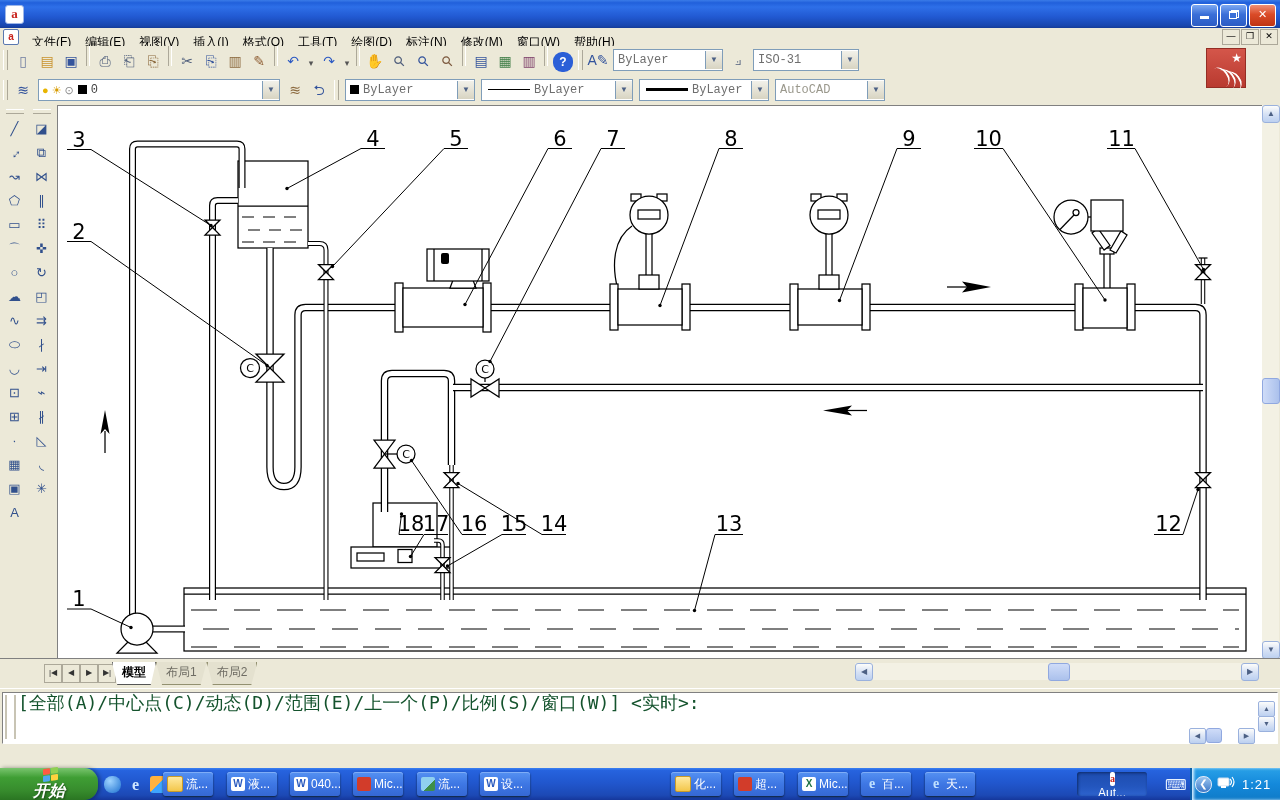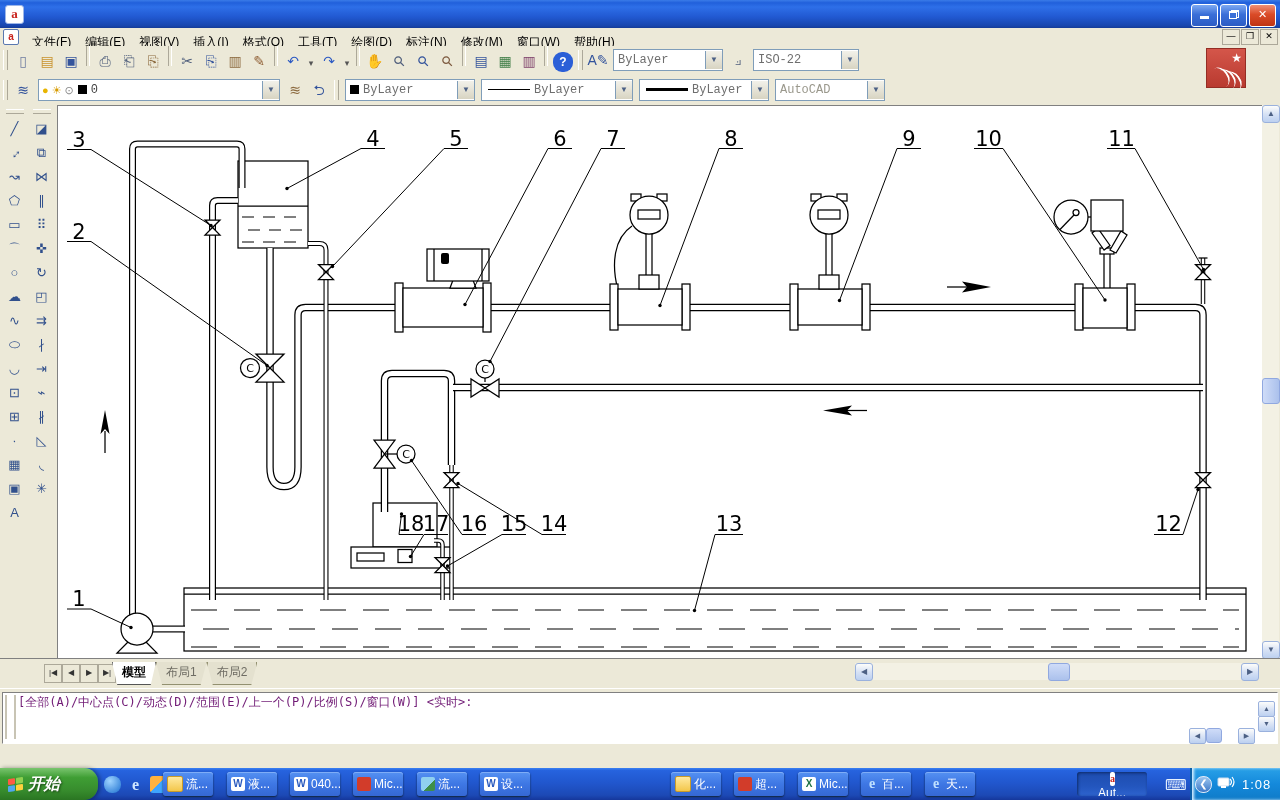--- a/index.html
+++ b/index.html
@@ -68,34 +68,34 @@
   .tabnav{position:absolute;left:44px;top:5px;display:flex;}
   .tnb{width:16px;height:17px;border:1px solid #aca899;background:#ECE9D8;font-size:8px;line-height:16px;text-align:center;color:#333;}
   .tabs{position:absolute;left:112px;top:3px;display:flex;font-size:12px;text-align:right;}
   .tab{padding:2px 9px 3px 9px;color:#6f6d64;border:1px solid #929070;border-top:none;background:#e4e1cf;
        clip-path:polygon(0 0,100% 0,88% 100%,12% 100%);}
   .tab.active{background:#fff;color:#000;font-weight:bold;border-color:#555;}
   
   .cmd{position:absolute;left:0;top:688px;width:1280px;height:56px;background:#ECE9D8;border-top:1px solid #fff;}
   .cmd-box{position:absolute;left:2px;top:3px;width:1274px;height:50px;background:#fff;border:1px solid #808080;border-bottom-color:#fff;border-right-color:#fff;}
   .cmd-gutter{position:absolute;left:2px;top:2px;width:7px;height:44px;border-left:2px solid #c8c4b4;border-right:2px solid #c8c4b4;}
-  .cmd-text{position:absolute;left:15px;top:2px;font-family:"DejaVu Sans Mono",monospace;font-size:12px;color:#701a75;line-height:15px;white-space:pre;}
+  .cmd-text{position:absolute;left:15px;top:2px;font-family:"DejaVu Sans Mono",monospace;font-size:18px;color:#14532d;line-height:15px;white-space:pre;}
   .cmd-input{position:absolute;left:15px;top:33px;font-family:"DejaVu Sans Mono",monospace;font-size:13px;height:14px;width:1160px;}
   .cmd-vsb{position:absolute;right:3px;top:8px;width:16px;}
   .cmd-hsb{position:absolute;right:22px;bottom:2px;height:13px;width:66px;}
   .csb{position:absolute;width:15px;height:14px;background:linear-gradient(180deg,#fdfdfb,#d7e2f5 55%,#bcd0f0);border:1px solid #9ab1dd;border-radius:2px;color:#4D6185;font-size:7px;line-height:13px;text-align:center;}
   
   .statusbar{position:absolute;left:0;top:744px;width:1280px;height:24px;background:#ECE9D8;border-top:1px solid #808080;box-shadow:inset 0 1px 0 #fff;}
   .status-text{position:absolute;left:6px;top:5px;font-size:12.5px;color:#111;}
   
   .taskbar{position:absolute;left:0;top:768px;width:1280px;height:32px;
     background:linear-gradient(180deg,#3A81F3 0%,#2663DE 8%,#2157CE 45%,#1C49B5 85%,#15379B 100%);}
   .startbtn{position:absolute;left:0;top:0;height:32px;width:98px;border-radius:0 14px 14px 0;
     background:linear-gradient(180deg,#7AC56F 0%,#3F9E34 30%,#378C2D 70%,#2A7522 100%);
-    box-shadow:2px 0 4px rgba(0,0,0,.4);display:flex;align-items:center;color:#fff;font-size:16px;font-weight:bold;font-style:italic;text-shadow:1px 1px 2px #1c4a17;}
+    box-shadow:2px 0 4px rgba(0,0,0,.4);display:flex;align-items:center;color:#fff;font-size:16px;font-weight:bold;font-style:italic;text-shadow:1px 1px 2px #1c4a17;flex-direction:column;}
   .flag{display:inline-grid;grid-template-columns:7px 7px;grid-gap:1px;margin:0 5px 0 8px;transform:skewY(-8deg);}
   .flag i{width:7px;height:6px;border-radius:1px;}
   .f1{background:#ff5a44;} .f2{background:#8fd051;} .f3{background:#4fa7f0;} .f4{background:#ffd23e;}
   .quick{position:absolute;left:104px;top:4px;display:flex;align-items:center;gap:6px;height:24px;}
   .qicon{width:17px;height:17px;border-radius:8px;font-size:13px;font-weight:bold;text-align:center;line-height:17px;color:#fff;}
   .q1{background:radial-gradient(circle at 35% 30%,#9fd4ff,#1b6fd0);}
   .q2{background:transparent;color:#cfe6ff;font-family:"Liberation Serif",serif;font-size:16px;}
   .q3{background:linear-gradient(135deg,#ffb23e 50%,#3ea5ff 50%);border-radius:3px;}
   .chev{color:#fff;font-size:11px;}
   .taskbtn{position:absolute;top:4px;height:24px;width:50px;border-radius:3px;
@@ -175,21 +175,21 @@
     <span class="vgrip"></span>
     <span><span class="tbtn" style="color: rgb(111, 125, 160);">▯</span><span class="tbtn" style="color: rgb(200, 146, 43);">▤</span><span class="tbtn" style="color: rgb(52, 84, 156);">▣</span><span class="tsep"></span><span class="tbtn" style="color: rgb(81, 96, 125);">⎙</span><span class="tbtn" style="color: rgb(81, 96, 125);">⎗</span><span class="tbtn" style="color: rgb(140, 106, 63);">⎘</span><span class="tsep"></span><span class="tbtn" style="color: rgb(81, 96, 125);">✂</span><span class="tbtn" style="color: rgb(52, 84, 156);">⎘</span><span class="tbtn" style="color: rgb(140, 106, 63);">▥</span><span class="tbtn" style="color: rgb(140, 90, 47);">✎</span><span class="tsep"></span><span class="tbtn" style="color: rgb(43, 89, 195);">↶</span><span class="tbtn narrow" style="color: rgb(85, 85, 85);">▾</span><span class="tbtn" style="color: rgb(43, 89, 195);">↷</span><span class="tbtn narrow" style="color: rgb(85, 85, 85);">▾</span><span class="tsep"></span><span class="tbtn" style="color: rgb(184, 135, 74);">✋</span><span class="tbtn rot45" style="color: rgb(81, 96, 125);">⚲</span><span class="tbtn rot45" style="color: rgb(52, 84, 156);">⚲</span><span class="tbtn rot45" style="color: rgb(125, 90, 63);">⚲</span><span class="tsep"></span><span class="tbtn" style="color: rgb(52, 84, 156);">▤</span><span class="tbtn" style="color: rgb(63, 125, 70);">▦</span><span class="tbtn" style="color: rgb(125, 63, 106);">▥</span><span class="tsep"></span><span class="tbtn bgicon" style="color: rgb(255, 255, 255); background: rgb(43, 95, 215);">?</span></span>
     <span class="vgrip"></span>
     <span class="tbtn" style="color:#34549c;">A✎</span>
     <span class="combo" style="width:108px;">
       <span class="combo-val">ByLayer</span>
       <span class="combo-btn"></span>
     </span>
     <span class="tbtn" style="color:#51607d;">⟓</span>
     <span class="combo" style="width:104px;">
-      <span class="combo-val">ISO-22</span>
+      <span class="combo-val">ISO-31</span>
       <span class="combo-btn"></span>
     </span>
   </div>
 
   <div class="toolbar2">
     <span class="vgrip"></span>
     <span class="tbtn" style="color:#34549c;">≋</span>
     <span class="combo" style="width:240px;">
       <span class="mini" style="color:#e8b400;">●</span>
       <span class="mini" style="color:#d79b00;">☀</span>
@@ -612,17 +612,17 @@
       </div>
 
     <span class="kbd">⌨</span>
     <div class="tray">
       <span class="tray-chev">❮</span>
       <svg width="20" height="18" style="margin-left:4px;">
         <rect x="2" y="3" width="11" height="8" fill="#fff" stroke="#cde" rx="1"></rect>
         <rect x="5" y="11" width="5" height="2" fill="#fff"></rect>
         <path d="M14,4 q3,3 0,6 M16,2 q4,5 0,10" stroke="#fff" fill="none" stroke-width="1.2"></path>
       </svg>
-      <span class="clock">1:08</span>
+      <span class="clock">1:21</span>
     </div>
   </div>
 
 </div>
 
 </body></html>

